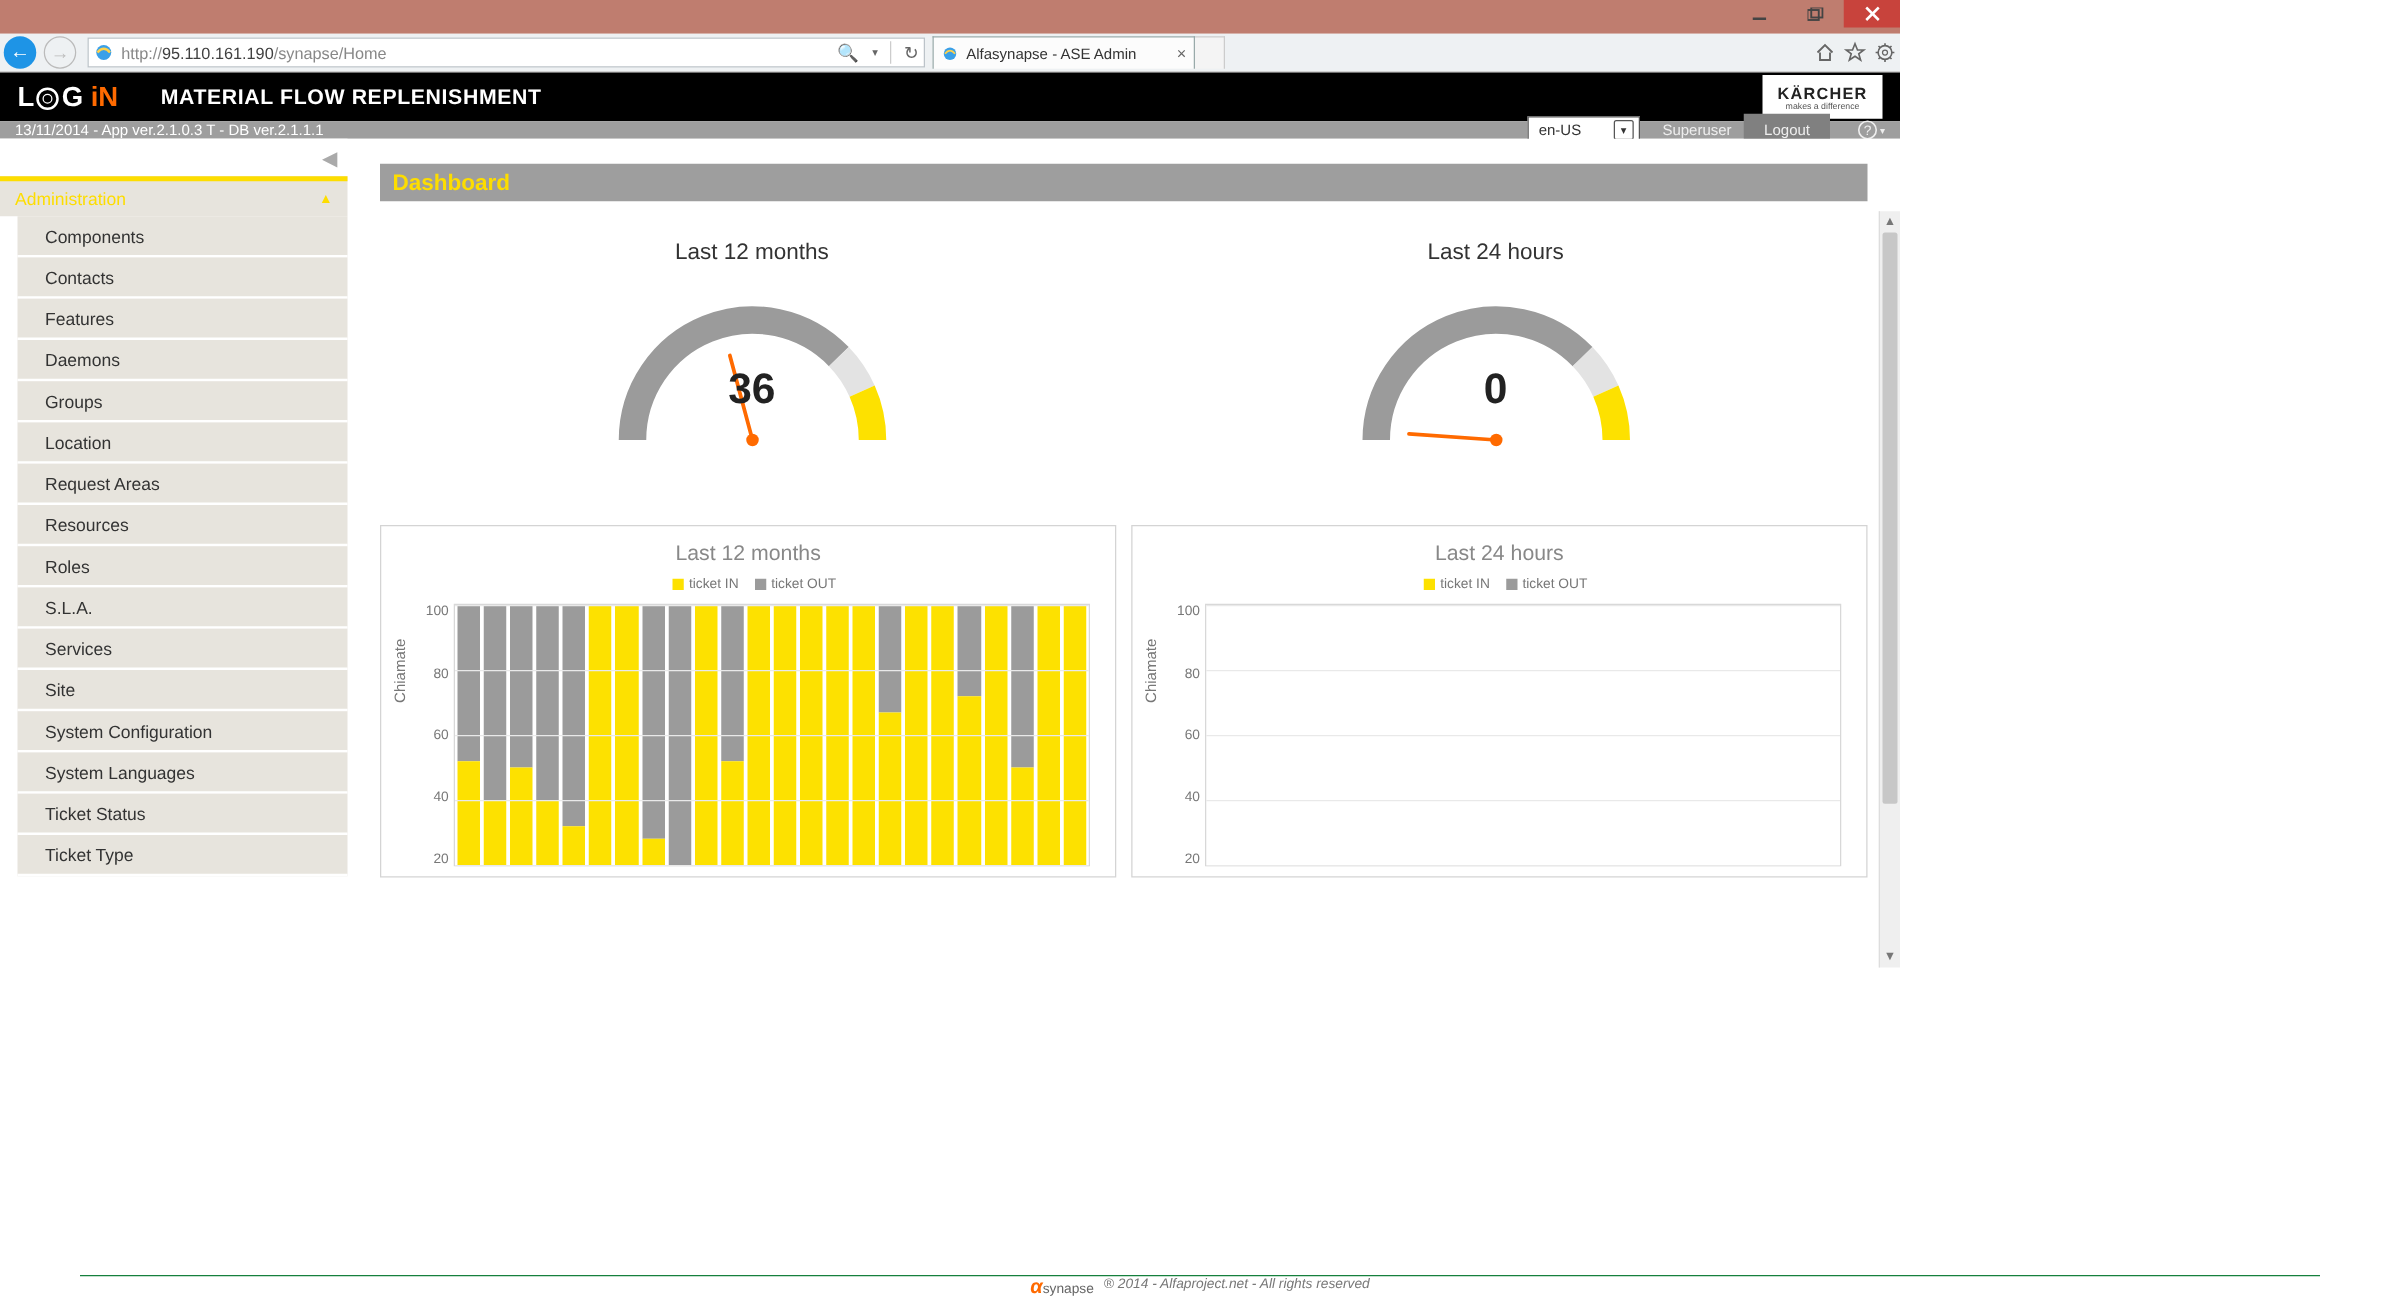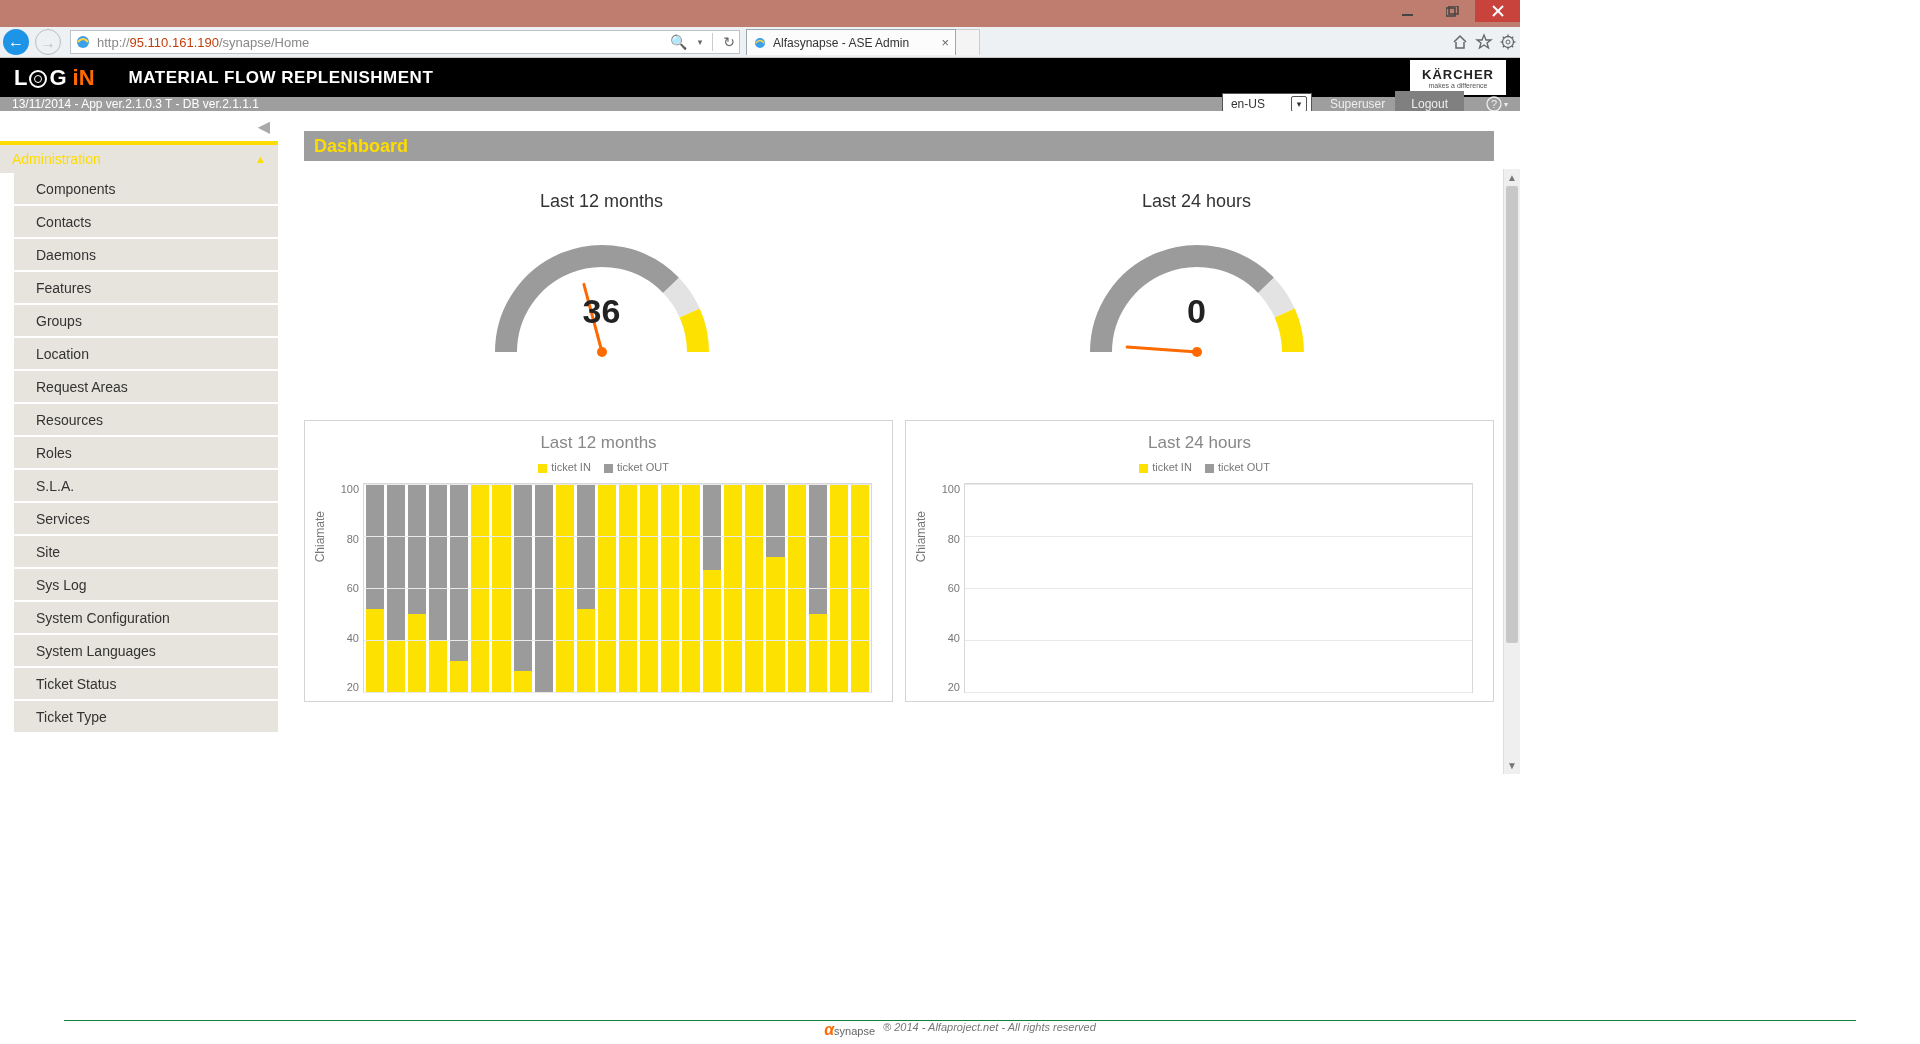--- a/index.html
+++ b/index.html
@@ -14,21 +14,21 @@
 
 
 .browser-bar { height:31px; background:#eef1f3; display:flex; align-items:center; border-bottom:1px solid #c5c5c5; }
 .nav-btn { width:32px; height:30px; display:flex; align-items:center; justify-content:center; }
 .nav-back { }
 .nav-back-circle{ width:26px;height:26px;border-radius:50%;background:#1e94e6;display:flex;align-items:center;justify-content:center;color:#fff;font-size:16px;font-weight:bold;}
 .nav-fwd-circle{ width:26px;height:26px;border-radius:50%;border:1px solid #bbb;display:flex;align-items:center;justify-content:center;color:#bbb;font-size:15px;}
 .url-bar { flex:0 0 670px; height:24px; background:#fff; border:1px solid #bcc3c9; margin-left:6px; display:flex; align-items:center; padding:0 4px; }
 .url-bar .ie-icon{width:16px;height:16px;margin-right:6px;}
 .url-text { flex:1; color:#888; font-size:13px; }
-.url-text .dark{color:#c2410c;}
+.url-text .dark{color:#404040;}
 .url-right{display:flex;align-items:center;color:#666;font-size:14px;gap:10px;margin-left:6px}
 .url-right .sep{width:1px;height:18px;background:#ccc}
 .tab { width:210px; height:26px; background:#fcfcfc; border:1px solid #9aa; border-bottom:none; margin-left:6px; display:flex; align-items:center; padding:0 6px; gap:6px; font-size:12px; color:#333; position:relative }
 .tab .ie-icon{width:14px;height:14px;}
 .tab .x{position:absolute;right:6px;color:#666;font-size:13px}
 .tab-new{width:24px;height:26px;border:1px solid #ccc;border-bottom:none;border-left:none;background:#f4f4f4}
 .br-spacer{flex:1}
 .br-tool{width:24px;height:24px;display:flex;align-items:center;justify-content:center;color:#666}
 
 
@@ -217,31 +217,30 @@
 
   <div class="sidebar">
     <div class="sb-collapse">◀</div>
     <div class="sb-header">
       <span>Administration</span>
       <span class="arrow">▲</span>
     </div>
     <div class="sb-list" id="sb-list">
         <div class="sb-item">Components</div>
         <div class="sb-item">Contacts</div>
+        <div class="sb-item">Features</div>
         <div class="sb-item">Daemons</div>
-        <div class="sb-item">Features</div>
         <div class="sb-item">Groups</div>
         <div class="sb-item">Location</div>
         <div class="sb-item">Request Areas</div>
         <div class="sb-item">Resources</div>
         <div class="sb-item">Roles</div>
         <div class="sb-item">S.L.A.</div>
         <div class="sb-item">Services</div>
         <div class="sb-item">Site</div>
-        <div class="sb-item">Sys Log</div>
         <div class="sb-item">System Configuration</div>
         <div class="sb-item">System Languages</div>
         <div class="sb-item">Ticket Status</div>
         <div class="sb-item">Ticket Type</div>
       </div>
   </div>
 
   <div class="main">
     <div class="page-title-bar">
         <span>Dashboard</span>

